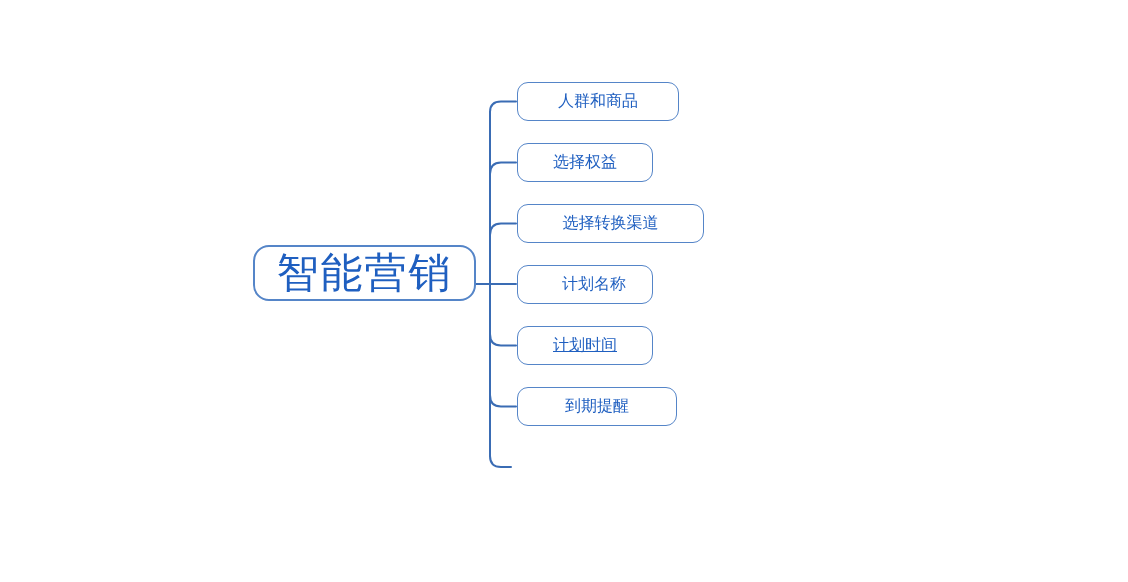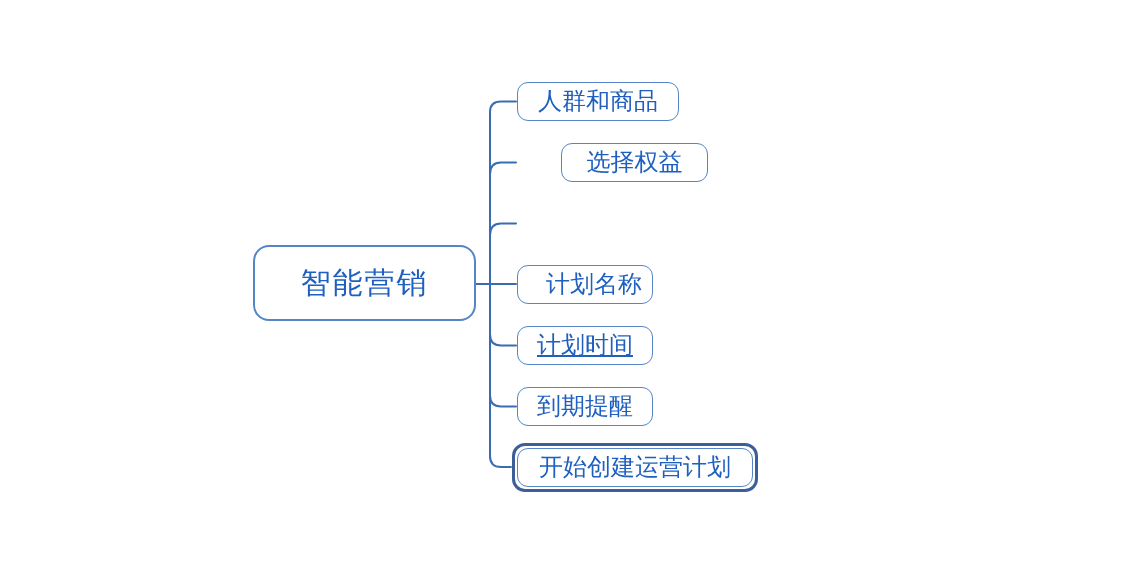--- a/index.html
+++ b/index.html
@@ -37,37 +37,37 @@
     display: flex;
     align-items: center;
     justify-content: center;
     white-space: nowrap;
     cursor: default;
   }
   .root-node {
     left: 253px;
     top: 245px;
     width: 223px;
-    height: 76px;
-    font-size: 30px;
+    height: 56px;
+    font-size: 42px;
     border-radius: 16px;
     border-width: 2px;
     letter-spacing: 2px;
   }
   .child {
     height: 39px;
-    font-size: 24px;
+    font-size: 16px;
     left: 517px;
   }
   .n1 { top: 81.5px;  width: 162px; }
-  .n2 { top: 142.5px; width: 147px; margin-left: 44px; }
+  .n2 { top: 142.5px; width: 136px; }
   .n3 { top: 203.5px; width: 187px; }
   .n4 { top: 264.5px; width: 136px; padding-left: 18px; }
   .n5 { top: 325.5px; width: 136px; text-decoration: underline; }
-  .n6 { top: 386.5px; width: 136px; }
+  .n6 { top: 386.5px; width: 160px; }
   .selection-wrap {
     position: absolute;
     left: 512px;
     top: 442.5px;
     border: 3px solid var(--selection, #3d5e99);
     border-radius: 13px;
     padding: 2px;
     background: var(--background, #ffffff);
   }
   .selection-wrap .child {
@@ -100,32 +100,30 @@
   </div>
 
   <div class="node child n1">
     <span>人群和商品</span>
   </div>
 
   <div class="node child n2">
     <span>选择权益</span>
   </div>
 
+  <div class="node child n3">
+    <span>选择转换渠道</span>
+  </div>
 
   <div class="node child n4">
     <span>计划名称</span>
   </div>
 
   <div class="node child n5">
     <span>计划时间</span>
   </div>
 
   <div class="node child n6">
     <span>到期提醒</span>
   </div>
 
-  <div class="selection-wrap">
-    <div class="node child">
-      <span>开始创建运营计划</span>
-    </div>
-  </div>
 
 </div>
 
 </body></html>

